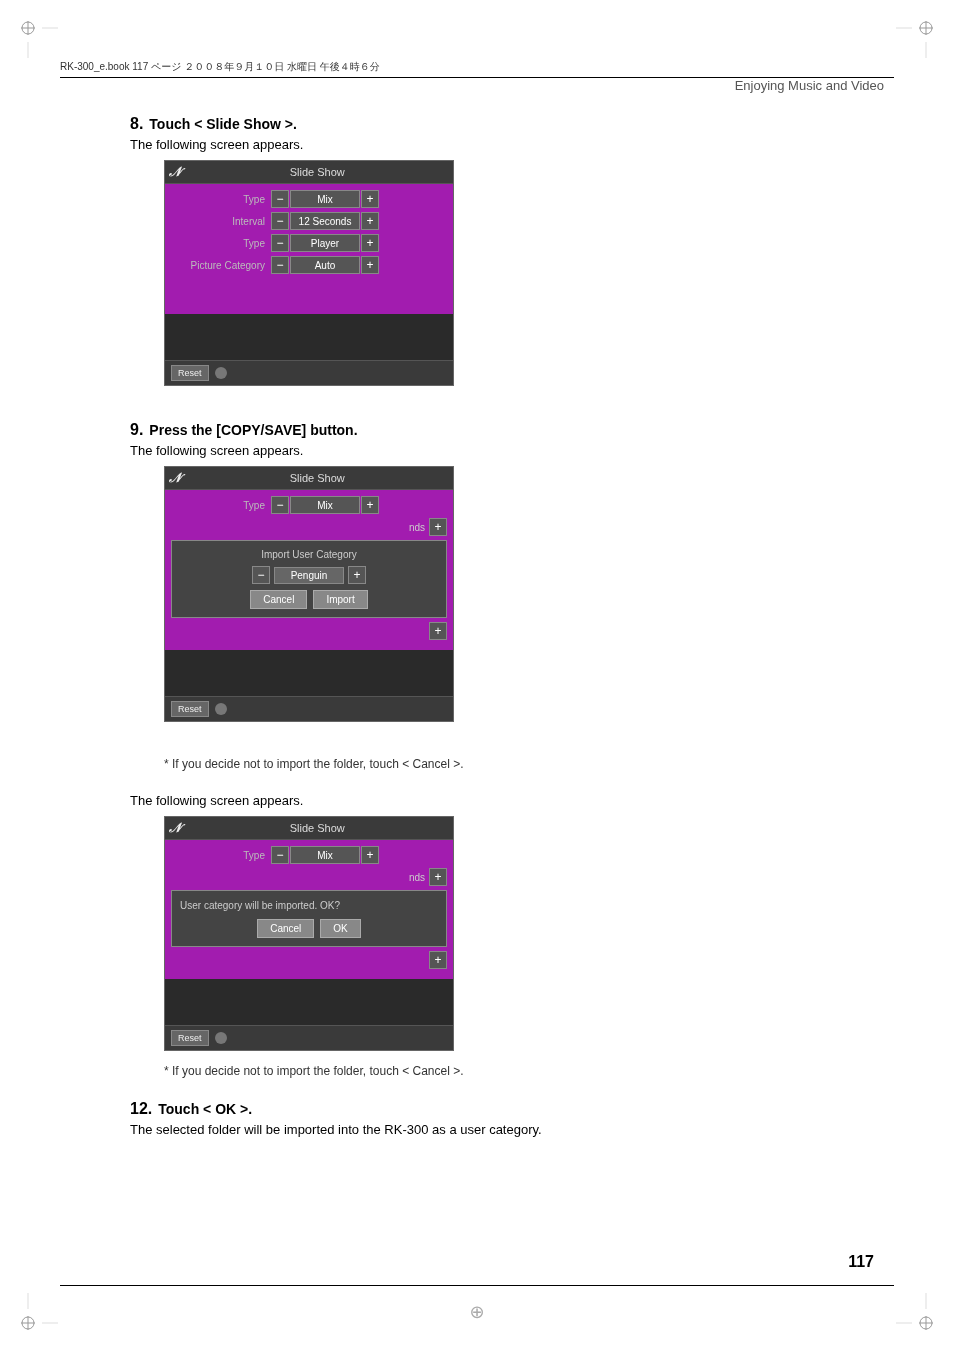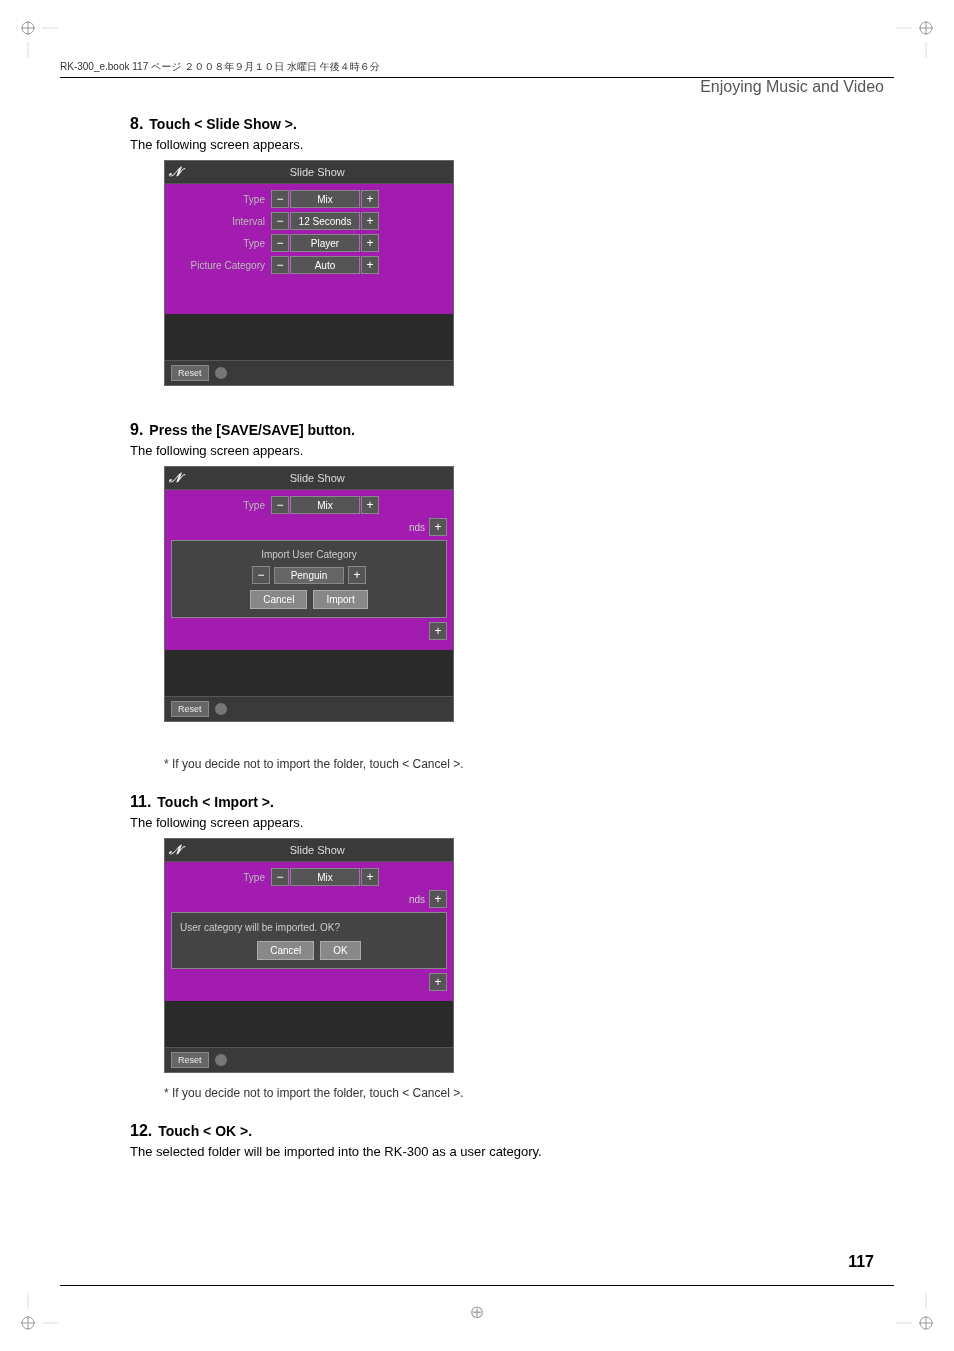--- a/index.html
+++ b/index.html
@@ -35,21 +35,21 @@
       color: #333;
       border-bottom: 1px solid #000;
       padding-bottom: 3px;
     }
 
     
     .page-title-area {
       position: absolute;
       top: 78px;
       right: 70px;
-      font-size: 16px;
+      font-size: 13px;
       color: #555;
     }
 
     
     .main-content {
       position: absolute;
       top: 115px;
       left: 130px;
       right: 80px;
     }
@@ -410,21 +410,21 @@
             <span style="background:#777;width:12px;height:12px;display:inline-block;border-radius:50%;"></span>
           </div>
         </div>
       </div>
     </div>
   </div>
 
   <div class="step-block">
     <div class="step-label-row">
       <span class="step-num-circle">9.</span>
-      <span class="step-text">Press the [SAVE/SAVE] button.</span>
+      <span class="step-text">Press the [COPY/SAVE] button.</span>
     </div>
     <div class="step-subtext">The following screen appears.</div>
 
     <div class="screen-container">
       <div class="screen-wrapper">
         <div class="screen-img">
           <div class="screen-titlebar">
             <span class="n-icon">𝒩</span>
             <span class="title-text">Slide Show</span>
           </div>
@@ -467,24 +467,20 @@
         </div>
       </div>
     </div>
   </div>
 
   <div class="step-block">
     <div class="note-text">If you decide not to import the folder, touch &lt; Cancel &gt;.</div>
   </div>
 
   <div class="step-block">
-    <div class="step-label-row">
-      <span class="step-num-circle">11.</span>
-      <span class="step-text">Touch &lt; Import &gt;.</span>
-    </div>
     <div class="step-subtext">The following screen appears.</div>
 
     <div class="screen-container">
       <div class="screen-wrapper">
         <div class="screen-img">
           <div class="screen-titlebar">
             <span class="n-icon">𝒩</span>
             <span class="title-text">Slide Show</span>
           </div>
           <div class="screen-body">

